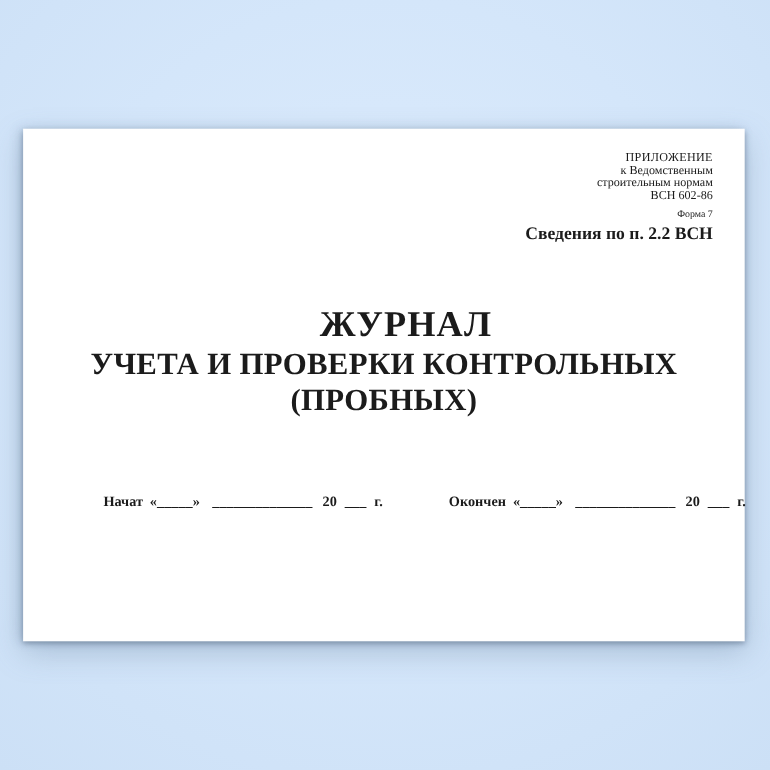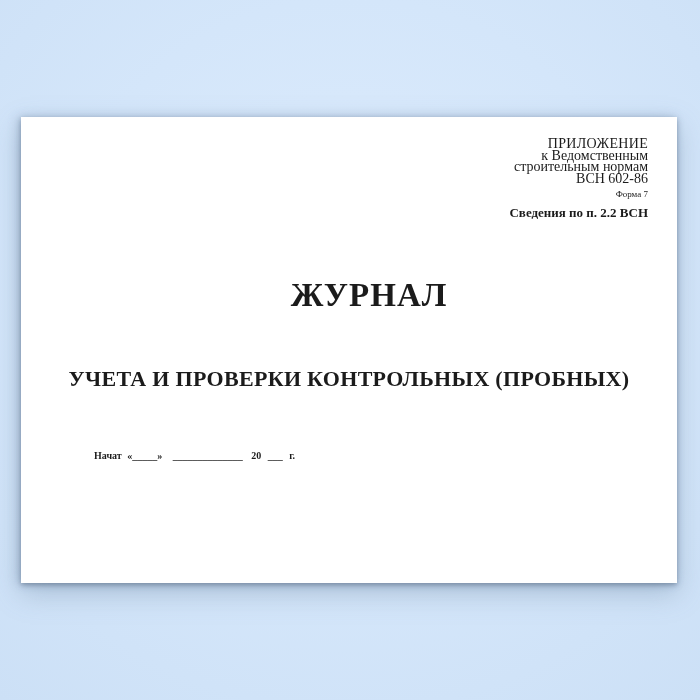--- a/index.html
+++ b/index.html
@@ -29,41 +29,41 @@
       0 10px 26px rgba(95, 120, 150, 0.35),
       -3px 0 10px rgba(95, 120, 150, 0.25);
   }
 
   
   .appendix-block {
     position: absolute;
     top: 21px;
     right: 29px;
     text-align: right;
-    font-size: 14px;
+    font-size: 11px;
     line-height: 11.5px;
     white-space: nowrap;
   }
   .appendix-block .appendix-title {
     letter-spacing: 0.3px;
   }
   .form-number {
     position: absolute;
     top: 71px;
     right: 29px;
     font-size: 9px;
     line-height: 12px;
     white-space: nowrap;
     margin-left: 16px;
   }
   .reference-line {
     position: absolute;
     top: 89px;
     right: 29px;
-    font-size: 13px;
+    font-size: 16px;
     font-weight: bold;
     line-height: 13px;
     white-space: nowrap;
   }
 
   
   .title-block {
     position: absolute;
     top: 158px;
     left: 0;
@@ -71,31 +71,30 @@
     text-align: center;
     font-weight: bold;
   }
   .title-main {
     font-size: 33px;
     line-height: 40px;
     letter-spacing: 1px;
     padding-left: 40px;
   }
   .title-sub {
-    font-size: 22px;
+    font-size: 28px;
     line-height: 33px;
     letter-spacing: 0.3px;
-    margin-top: 47px;
   }
 
   
   .date-line {
     position: absolute;
     top: 332px;
-    font-size: 10px;
+    font-size: 13px;
     line-height: 14px;
     white-space: nowrap;
     font-weight: 600;
   }
   .date-line-started  { left: 73px; }
   .date-line-finished { left: 387px; }
   .seg { display: inline-block; }
   .seg-day    { margin-left: 3px; }
   .seg-month  { margin-left: 8px; }
   .seg-year20 { margin-left: 6px; }
@@ -125,14 +124,22 @@
 
   <div class="date-line date-line-started">
     <span class="seg">Начат</span>
     <span class="seg seg-day">«_____»</span>
     <span class="seg seg-month">______________</span>
     <span class="seg seg-year20">20</span>
     <span class="seg seg-yearbl">___</span>
     <span class="seg seg-god">г.</span>
   </div>
 
+  <div class="date-line date-line-finished">
+    <span class="seg">Окончен</span>
+    <span class="seg seg-day">«_____»</span>
+    <span class="seg seg-month">______________</span>
+    <span class="seg seg-year20">20</span>
+    <span class="seg seg-yearbl">___</span>
+    <span class="seg seg-god">г.</span>
+  </div>
 
 </div>
 
 </body></html>

